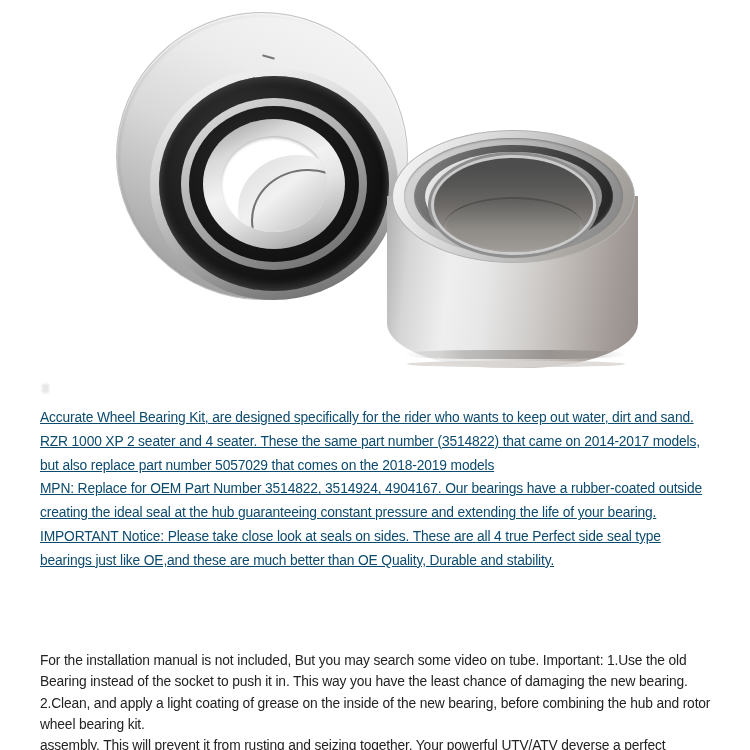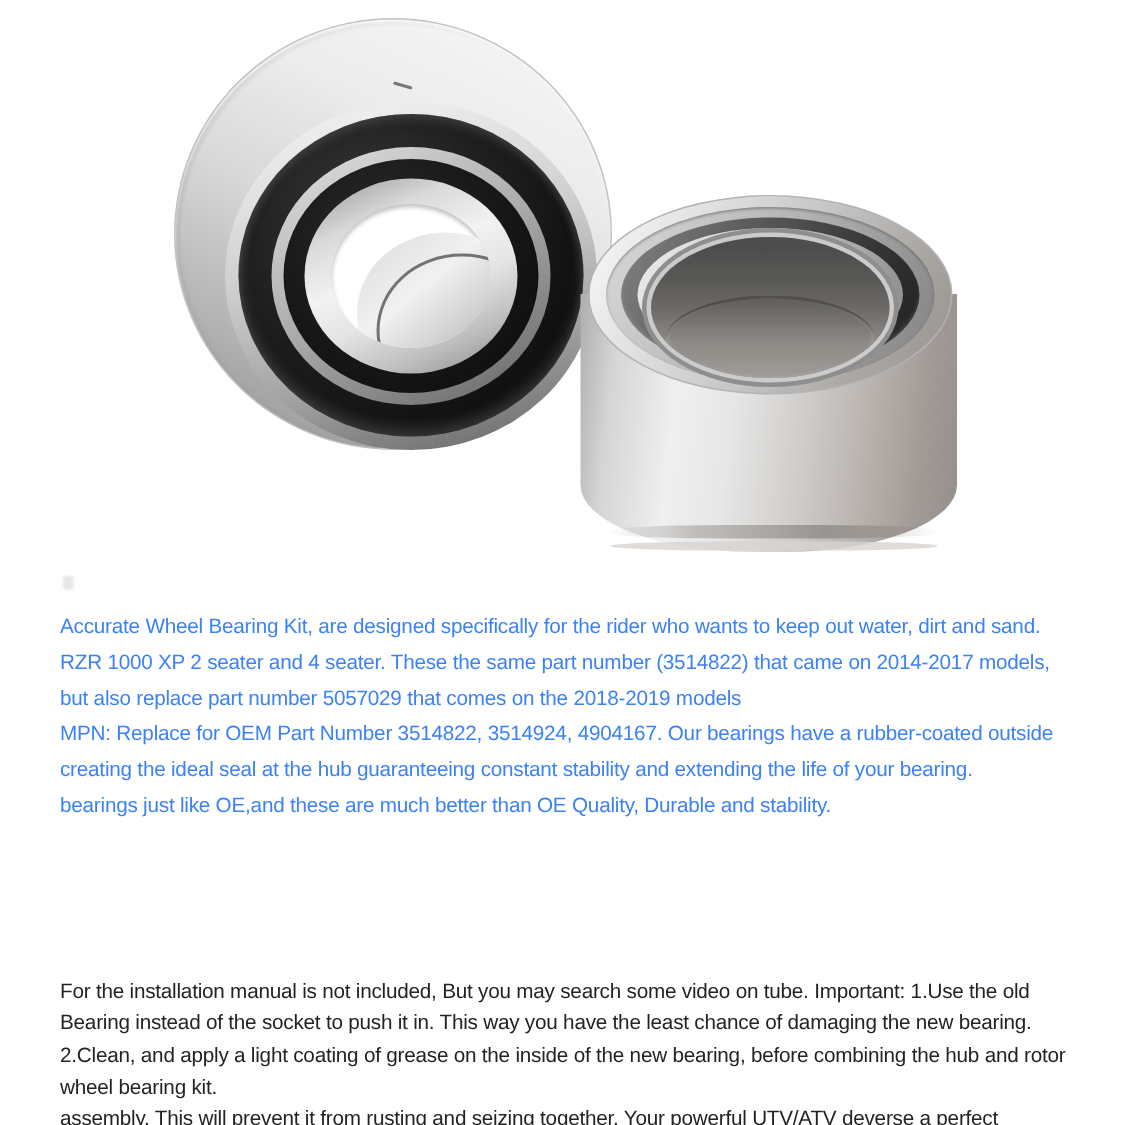--- a/index.html
+++ b/index.html
@@ -68,21 +68,21 @@
     background:linear-gradient(180deg,#605e5c 0%,#8f8c88 55%,#a3a09c 100%);
     border-top:2px solid #514f4d;
     box-shadow:inset 0 -3px 4px rgba(225,222,218,.35);}
 
   
   #wm{left:42px;top:384px;width:7px;height:9px;background:#d4d4d4;opacity:.55;filter:blur(1px);}
 
   
   .dline{white-space:nowrap;}
   #desc1{position:absolute;left:40px;top:406px;font-size:13.8px;line-height:23.8px;
-    letter-spacing:-0.15px;color:#3b82f6;}
+    letter-spacing:-0.15px;color:#0c4a6e;text-decoration:underline;}
   #desc2{position:absolute;left:40px;top:650px;font-size:13.8px;line-height:21.3px;
     letter-spacing:-0.15px;color:#232323;}
 </style>
 </head>
 <body>
 
 <div id="photo">
 
   <div id="bearing-left">
     <div class="ell bl-shell"></div>
@@ -110,21 +110,22 @@
   </div>
 
   <div class="abs" id="wm"></div>
 </div>
 
 <div id="desc1">
   <div class="dline">Accurate Wheel Bearing Kit, are designed specifically for the rider who wants to keep out water, dirt and sand.</div>
   <div class="dline">RZR 1000 XP 2 seater and 4 seater. These the same part number (3514822) that came on 2014-2017 models,</div>
   <div class="dline">but also replace part number 5057029 that comes on the 2018-2019 models</div>
   <div class="dline">MPN: Replace for OEM Part Number 3514822, 3514924, 4904167. Our bearings have a rubber-coated outside</div>
-  <div class="dline">creating the ideal seal at the hub guaranteeing constant stability and extending the life of your bearing.</div>
+  <div class="dline">creating the ideal seal at the hub guaranteeing constant pressure and extending the life of your bearing.</div>
+  <div class="dline">IMPORTANT Notice: Please take close look at seals on sides. These are all 4 true Perfect side seal type</div>
   <div class="dline">bearings just like OE,and these are much better than OE Quality, Durable and stability.</div>
 </div>
 
 <div id="desc2">
   <div class="dline">For the installation manual is not included, But you may search some video on tube. Important: 1.Use the old</div>
   <div class="dline">Bearing instead of the socket to push it in. This way you have the least chance of damaging the new bearing.</div>
   <div class="dline">2.Clean, and apply a light coating of grease on the inside of the new bearing, before combining the hub and rotor</div>
   <div class="dline">wheel bearing kit.</div>
   <div class="dline">assembly. This will prevent it from rusting and seizing together. Your powerful UTV/ATV deverse a perfect</div>
 </div>

